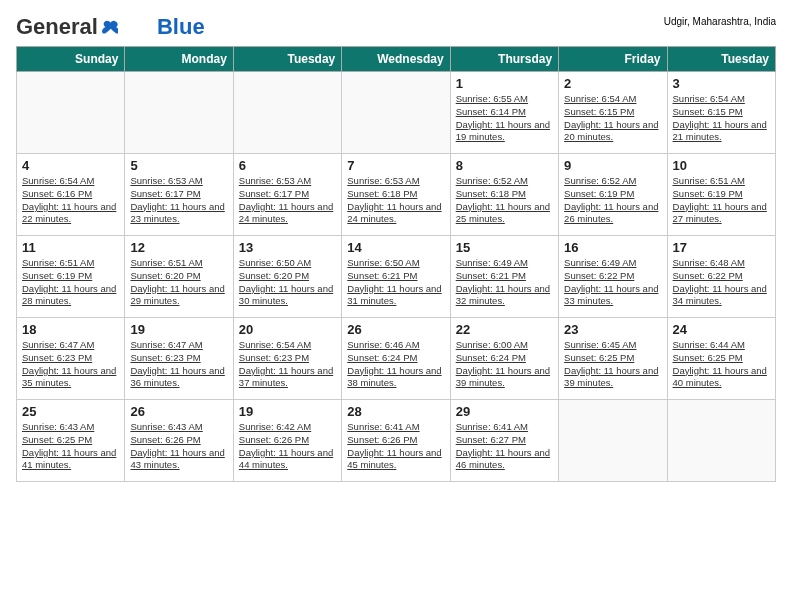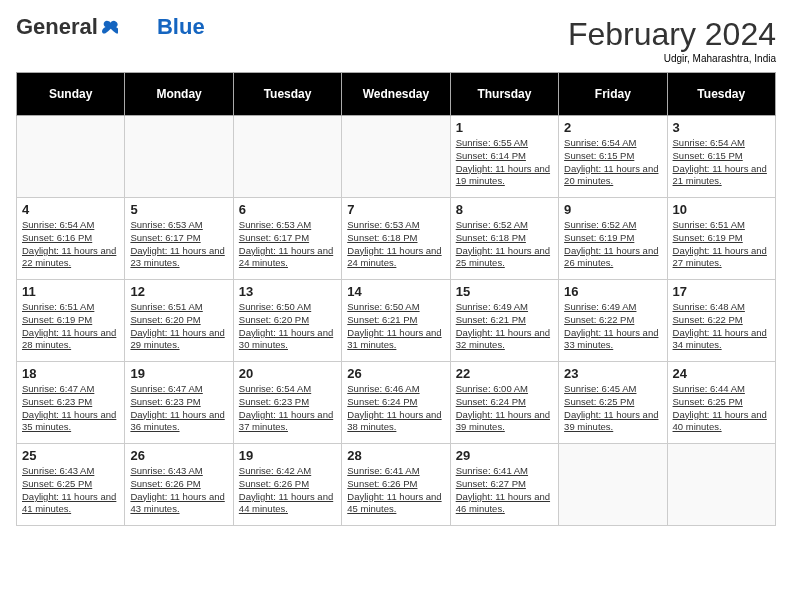--- a/index.html
+++ b/index.html
@@ -55,24 +55,24 @@
       font-size: 10px;
       color: #000000;
     }
     .calendar {
       flex: 1;
       border-collapse: collapse;
       width: 100%;
       table-layout: fixed;
     }
     .calendar th {
-      background-color: #000000;
+      background-color: #0f766e;
       color: #fff;
-      text-align: center;
-      padding: 14px 6px;
+      text-align: right;
+      padding: 5px 6px;
       font-size: 12px;
       font-weight: bold;
       border: 1px solid #aaa;
     }
     .calendar td {
       border: 1px solid #ccc;
       vertical-align: top;
       padding: 4px 5px;
       font-size: 10px;
       color: #333;
@@ -104,21 +104,20 @@
     <div class="logo">
       <div class="logo-text">
         <span class="logo-general">General</span>
         <svg class="logo-bird" viewBox="0 0 20 16" fill="#1565C0">
           <path d="M18,2 C16,0 13,1 12,3 C10,1 7,0 5,2 C3,4 4,7 6,8 C4,9 2,11 2,13 C2,15 4,16 6,15 C8,14 10,12 12,10 C14,12 16,14 18,15 C20,16 22,15 22,13 C22,11 20,9 18,8 C20,7 21,4 18,2 Z"></path>
         </svg>
         <span class="logo-blue">Blue</span>
       </div>
     </div>
     <div class="title-block">
-      <div class="calendar-title">February 2024</div>
       <div class="calendar-subtitle">Udgir, Maharashtra, India</div>
     </div>
   </div>
 
   <table class="calendar">
     <thead>
       <tr>
         <th>Sunday</th>
         <th>Monday</th>
         <th>Tuesday</th>

